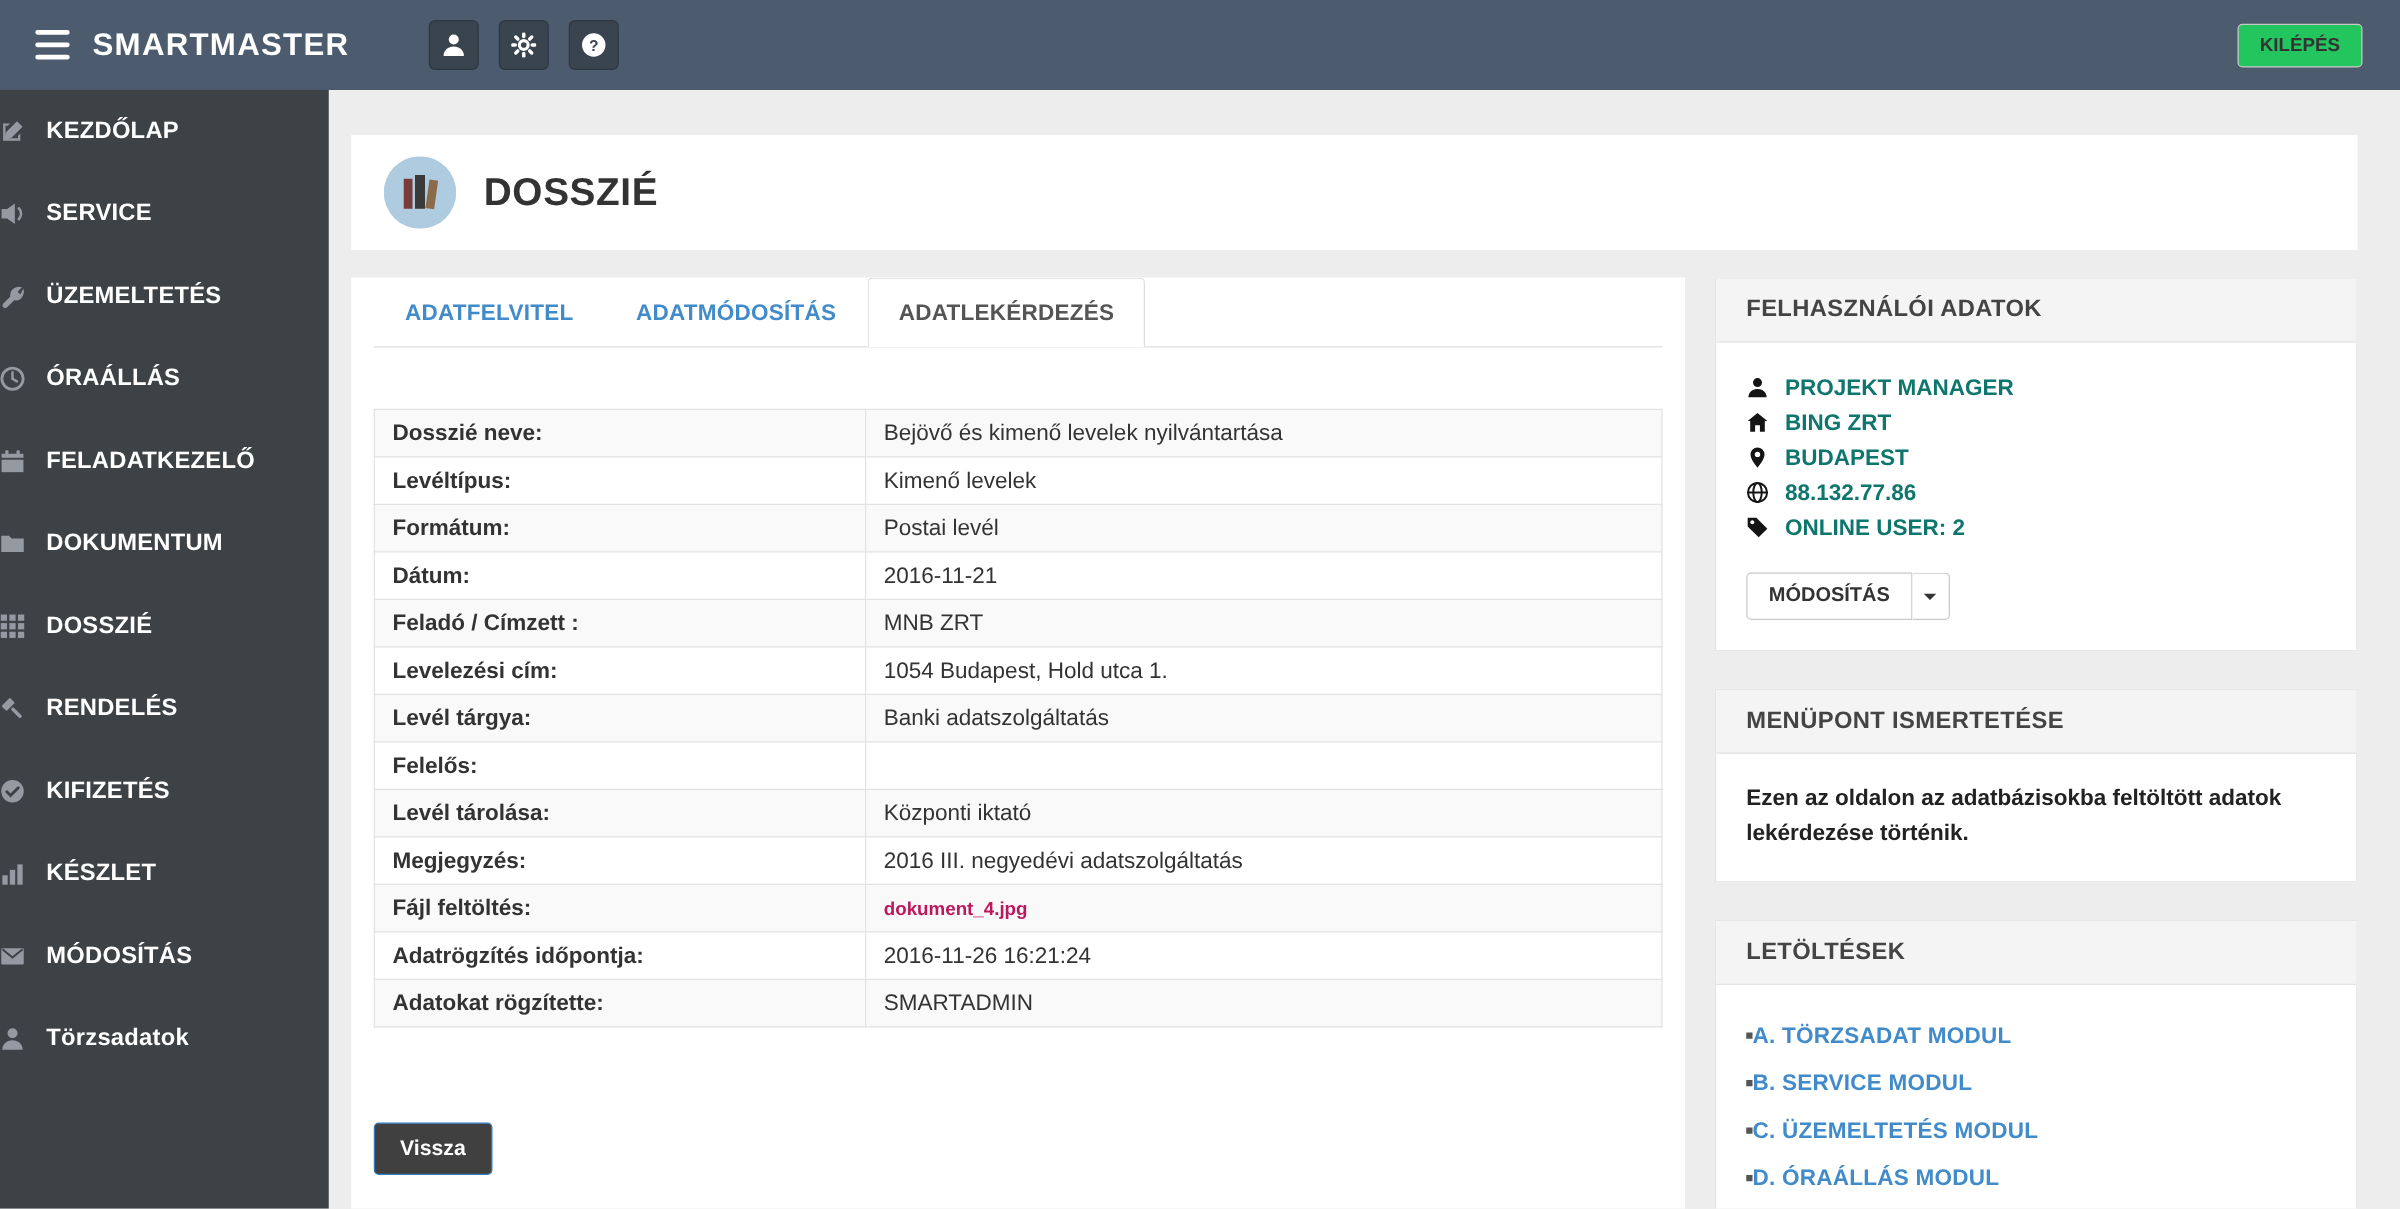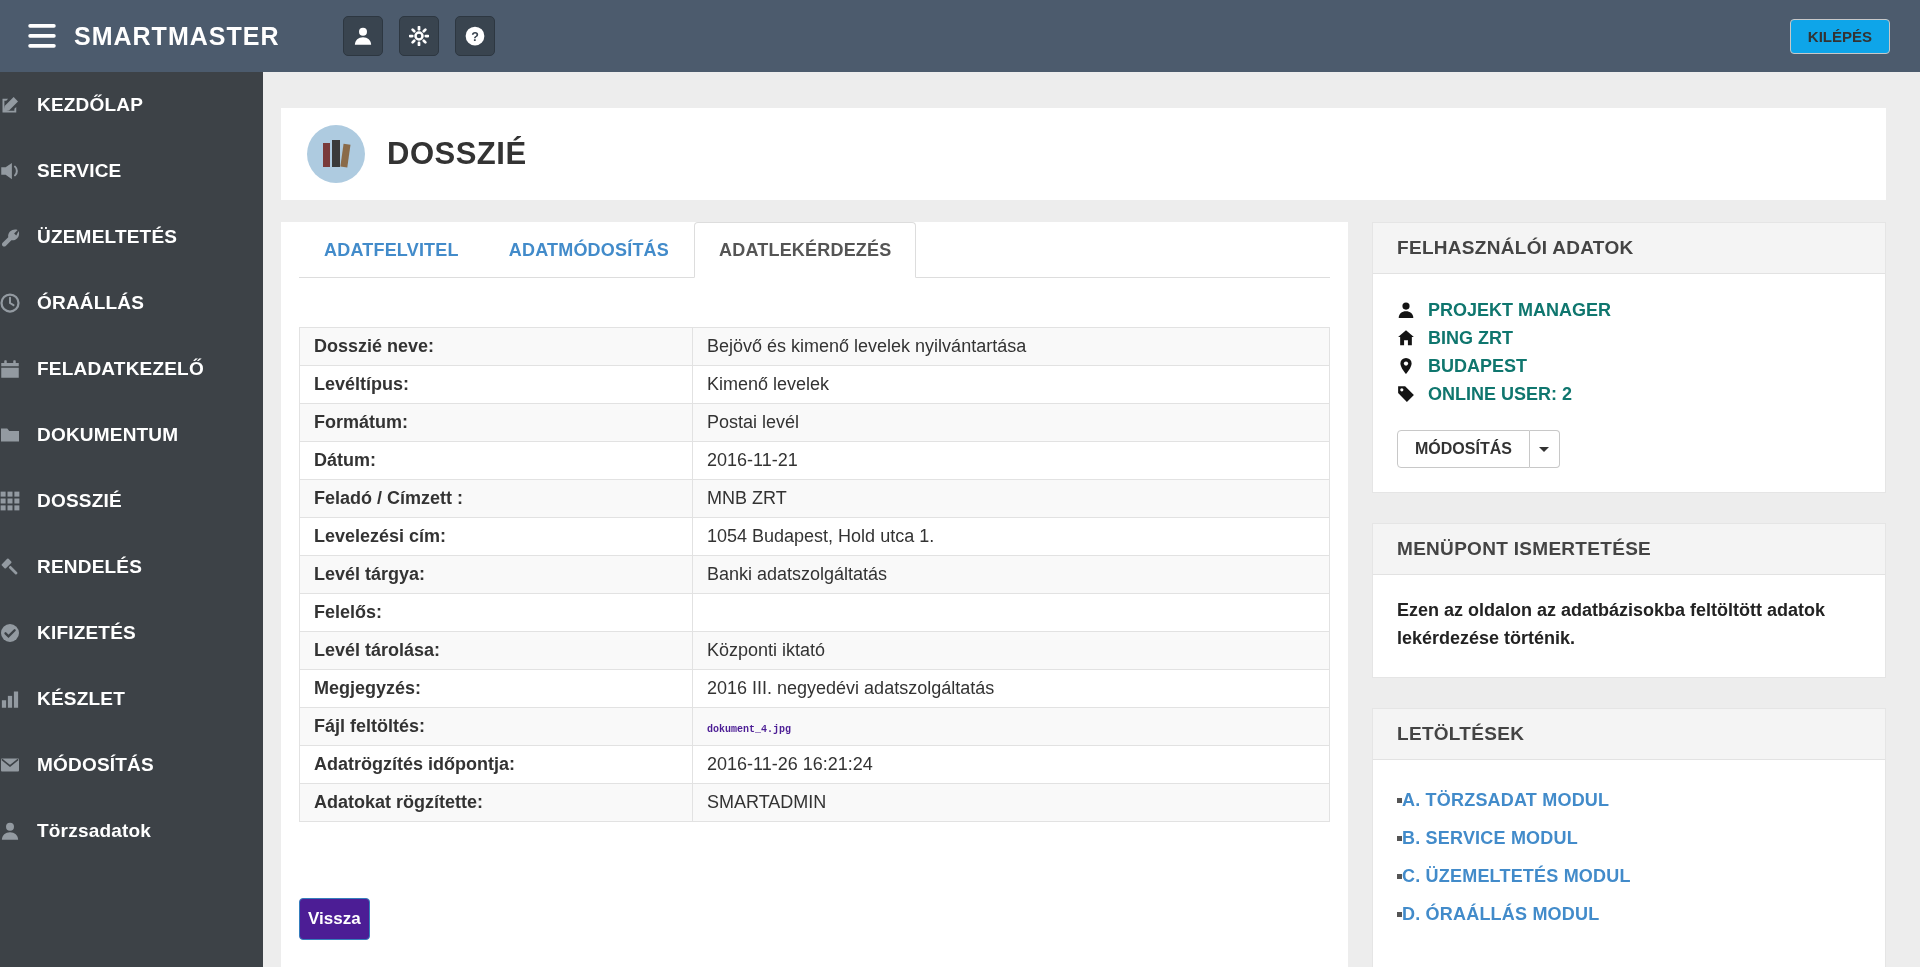--- a/index.html
+++ b/index.html
@@ -20,21 +20,21 @@
   .hamburger { width:28px; height:24px; margin-left:28px; color:#fff; cursor:pointer; }
   .brand { color:#fff; font-size:25px; font-weight:bold; letter-spacing:1px; margin-left:18px; }
   .topbar-buttons { display:flex; gap:16px; margin-left:64px; }
   .tb-btn {
     width:40px; height:40px; background:#39444f; border:1px solid #2d3741;
     border-radius:5px; display:flex; align-items:center; justify-content:center;
     color:#fff; cursor:pointer;
   }
   .tb-btn .icon { width:20px; height:20px; }
   .logout-btn {
-    margin-left:auto; margin-right:30px; background:#0ea5e9; border:1px solid #c8c8c8;
+    margin-left:auto; margin-right:30px; background:#22c55e; border:1px solid #c8c8c8;
     border-radius:4px; padding:8px 17px; font-size:15px; font-weight:bold; color:#333;
     cursor:pointer; font-family:inherit;
   }
 
   
   .sidebar {
     position:absolute; top:72px; left:0; width:263px; height:895px;
     background:#3d4247; overflow:hidden;
   }
   .side-item { height:66px; display:flex; align-items:center; gap:17px; cursor:pointer; }
@@ -63,25 +63,25 @@
     cursor:pointer; border:1px solid transparent; border-bottom:none;
     margin-bottom:-1px; border-radius:4px 4px 0 0; letter-spacing:.2px;
   }
   .tab.active { color:#555; background:#fff; border-color:#ddd; border-bottom:1px solid #fff; }
   .tab-content { padding-top:49px; }
 
   table.record { width:100%; border-collapse:collapse; font-size:18px; }
   .record td { border:1px solid #e2e2e2; padding:8px 14px; height:38px; color:#333; }
   .record tr:nth-child(odd) td { background:#f9f9f9; }
   .record td.label { width:393px; font-weight:bold; }
-  .record a { color:#4c1d95; text-decoration:none; font-size:10px; font-weight:bold; cursor:pointer;font-family:Liberation Mono, monospace; }
+  .record a { color:#be185d; text-decoration:none; font-size:15px; font-weight:bold; cursor:pointer; }
 
   .back-btn {
-    margin-top:76px; display:inline-block; background:#4c1d95; color:#fff;
-    border:1px solid #357ebd; border-radius:4px; padding:10px 8px;
+    margin-top:76px; display:inline-block; background:#404040; color:#fff;
+    border:1px solid #357ebd; border-radius:4px; padding:10px 20px;
     font-size:17px; font-weight:bold; cursor:pointer; font-family:inherit;
   }
 
   
   .right-col { width:514px; display:flex; flex-direction:column; gap:30px; }
   .panel { background:#fff; border:1px solid #e5e5e5; }
   .panel-header {
     background:#f4f4f4; border-bottom:1px solid #e2e2e2; padding:14px 24px;
     font-size:19px; font-weight:bold; color:#444; letter-spacing:.3px;
   }
@@ -389,20 +389,32 @@
             <span class="icon">
               <svg viewBox="0 0 16 16" fill="currentColor">
                   <path d="M8 .8a5 5 0 00-5 5c0 3.6 5 9.4 5 9.4s5-5.8 5-9.4a5 5 0 00-5-5z"></path>
                   <circle cx="8" cy="5.8" r="1.9" fill="#fff"></circle>
                 </svg>
             </span>
             <span>BUDAPEST</span>
           </div>
           <div class="user-row">
             <span class="icon">
+              <svg viewBox="0 0 16 16">
+                  <g fill="none" stroke="currentColor" stroke-width="1.4">
+                    <circle cx="8" cy="8" r="6.8"></circle>
+                    <ellipse cx="8" cy="8" rx="3" ry="6.8"></ellipse>
+                    <line x1="1.2" y1="8" x2="14.8" y2="8"></line>
+                  </g>
+                </svg>
+            </span>
+            <span>88.132.77.86</span>
+          </div>
+          <div class="user-row">
+            <span class="icon">
               <svg viewBox="0 0 16 16" fill="currentColor">
                   <path d="M1 1h6.2L15 8.8 8.8 15 1 7.2z"></path>
                   <circle cx="4.3" cy="4.3" r="1.4" fill="#fff"></circle>
                 </svg>
             </span>
             <span>ONLINE USER: 2</span>
           </div>
 
           <div class="modify-group">
             <button class="modify-main">MÓDOSÍTÁS</button>

